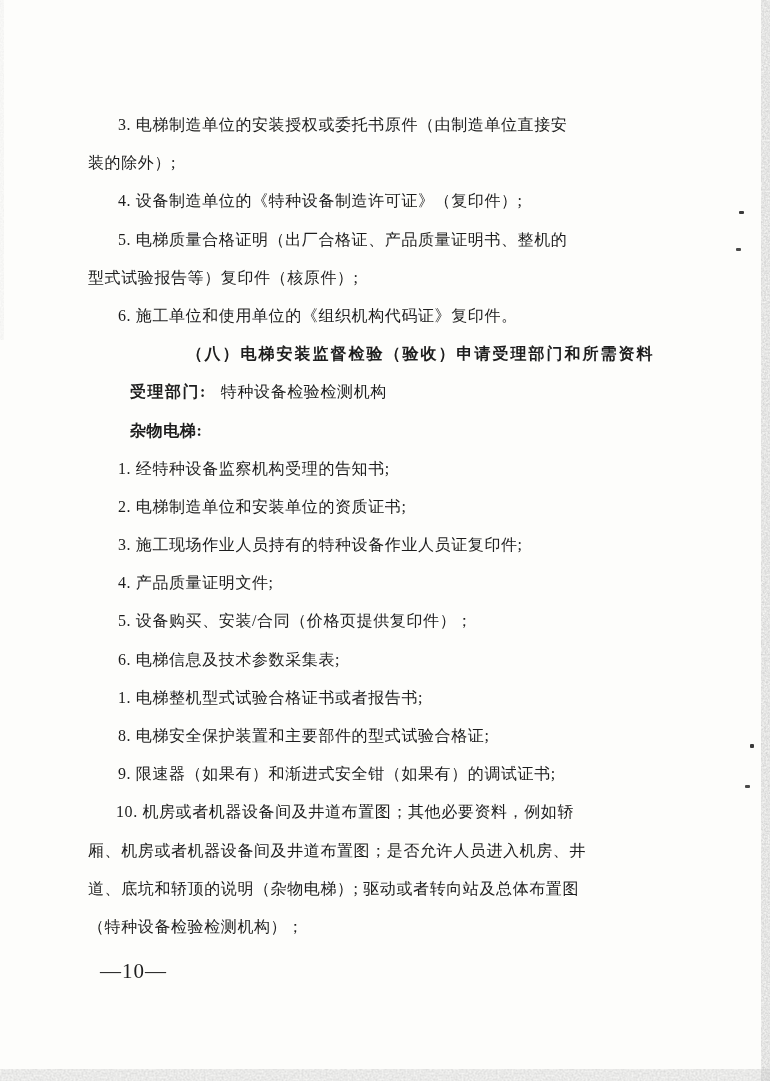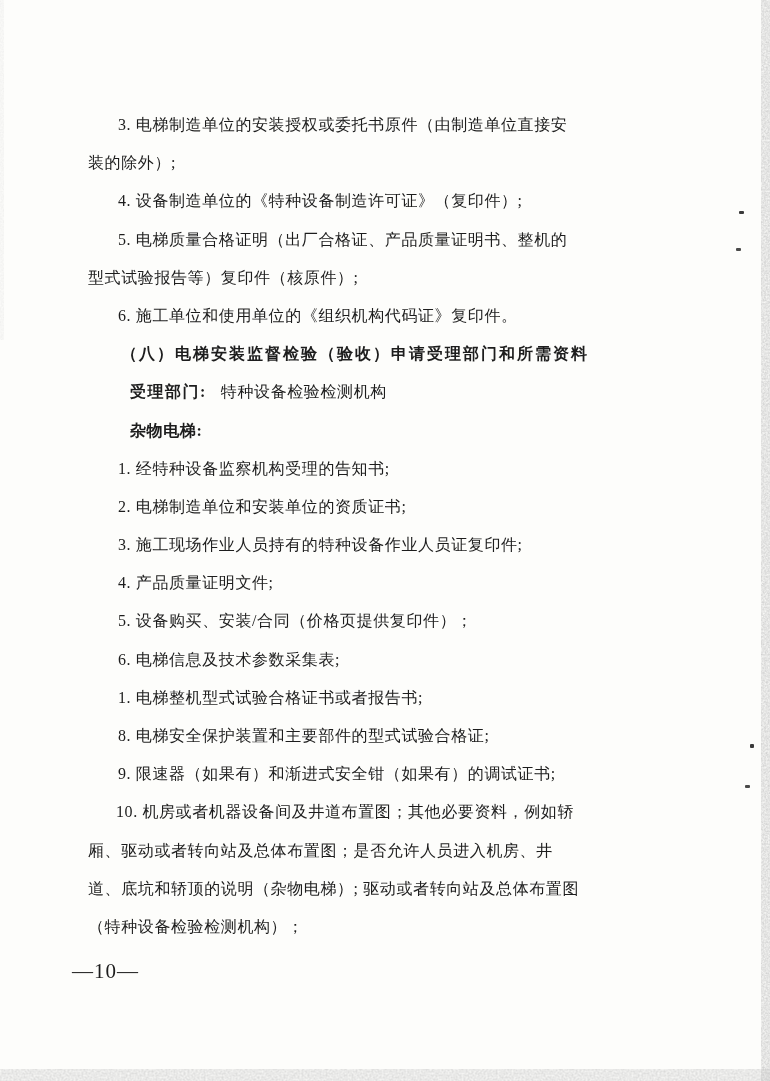--- a/index.html
+++ b/index.html
@@ -29,25 +29,25 @@
     font-size: 16px;
     letter-spacing: 0.6px;
     white-space: nowrap;
     color: #1d1d1d;
   }
   .ind30 { padding-left: 30px; }   
   .ind33 { padding-left: 33px; }   
   .ind42 { padding-left: 42px; }   
   .ind28 { padding-left: 28px; }   
   .b { font-weight: 700; }
-  .heading { letter-spacing: 2px; }
+  .heading { letter-spacing: 2px; text-align: center; }
   .dept-label { margin-right: 14px; letter-spacing: 1.5px; }
   .pagenum {
     position: absolute;
-    left: 72px;
+    left: 100px;
     top: 956px;
     font-size: 21px;
     line-height: 30px;
     letter-spacing: 1px;
     color: #1d1d1d;
   }
   .speck {
     position: absolute;
     background: #3a3a3a;
     border-radius: 1px;
@@ -89,21 +89,21 @@
     <div class="ln ind30">2. 电梯制造单位和安装单位的资质证书;</div>
     <div class="ln ind30">3. 施工现场作业人员持有的特种设备作业人员证复印件;</div>
     <div class="ln ind30">4. 产品质量证明文件;</div>
     <div class="ln ind30">5. 设备购买、安装/合同（价格页提供复印件）；</div>
     <div class="ln ind30">6. 电梯信息及技术参数采集表;</div>
     <div class="ln ind30">1. 电梯整机型式试验合格证书或者报告书;</div>
     <div class="ln ind30">8. 电梯安全保护装置和主要部件的型式试验合格证;</div>
     <div class="ln ind30">9. 限速器（如果有）和渐进式安全钳（如果有）的调试证书;</div>
 
     <div class="ln ind28">10. 机房或者机器设备间及井道布置图；其他必要资料，例如轿</div>
-    <div class="ln">厢、驱动或者转向站及总体布置图；是否允许人员进入机房、井</div>
+    <div class="ln">厢、机房或者机器设备间及井道布置图；是否允许人员进入机房、井</div>
     <div class="ln">道、底坑和轿顶的说明（杂物电梯）; 驱动或者转向站及总体布置图</div>
     <div class="ln">（特种设备检验检测机构）；</div>
 
   </div>
 
   <div class="pagenum">—10—</div>
 
   <div class="speck speck1"></div>
   <div class="speck speck2"></div>
   <div class="speck speck3"></div>

